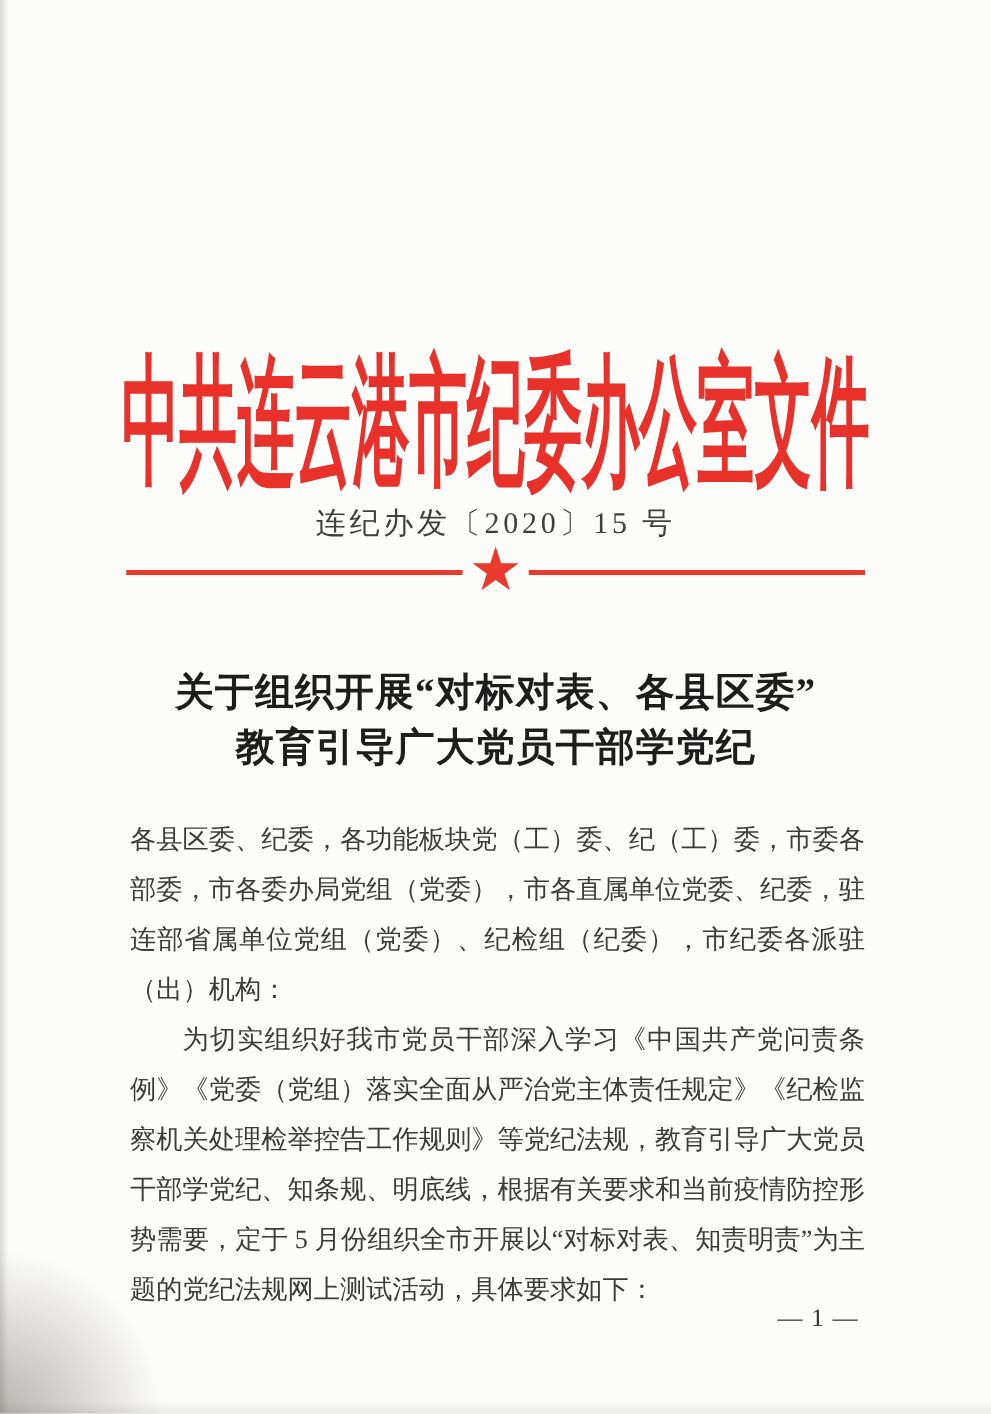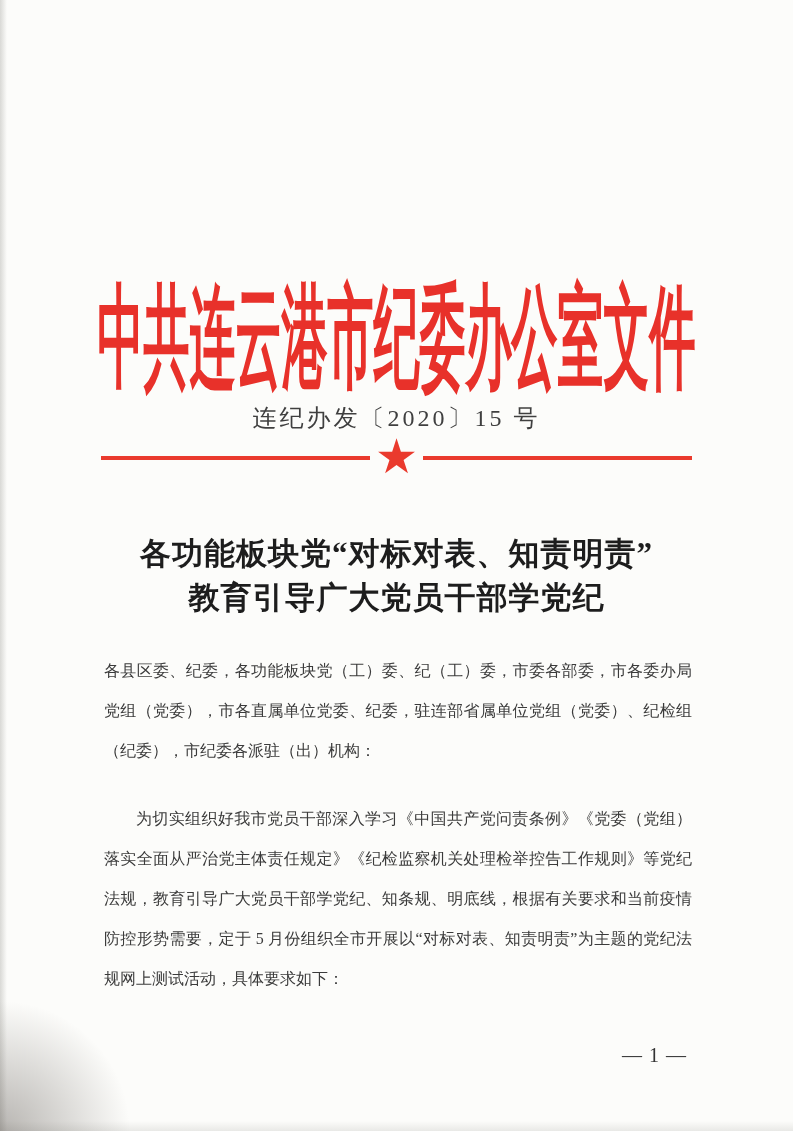--- a/index.html
+++ b/index.html
@@ -46,26 +46,26 @@
     transform: translateY(-2px);
   }
   .title {
     position: absolute; top: 532px; left: 0; width: 100%;
     text-align: center; font-weight: bold;
     font-size: 31px; line-height: 44px; letter-spacing: 1px;
     color: var(--title-text, #1d1d1d);
   }
   .body-text {
     position: absolute; top: 651px; left: 104px; width: 588px;
-    font-size: 16px; line-height: 40px;
+    font-size: 21px; line-height: 40px;
     text-align: justify; text-justify: inter-character;
     color: var(--body-text, #3b3b3b);
   }
   .body-text p { margin: 0; }
-  .body-text p.indent { text-indent: 2em; margin-top: 28px; }
+  .body-text p.indent { text-indent: 2em; }
   .page-number {
     position: absolute; top: 1044px; right: 106px;
     font-size: 20px; letter-spacing: 1px; color: #333;
   }
 </style>
 </head>
 <body>
 
 <div class="page">
 
@@ -75,21 +75,21 @@
 
   <div class="doc-number">连纪办发〔2020〕15 号</div>
 
   <div class="divider">
     <div class="seg"></div>
     <div class="star">★</div>
     <div class="seg"></div>
   </div>
 
   <div class="title">
-    <div>各功能板块党“对标对表、知责明责”</div>
+    <div>关于组织开展“对标对表、各县区委”</div>
     <div>教育引导广大党员干部学党纪</div>
   </div>
 
   <div class="body-text">
     <p>各县区委、纪委，各功能板块党（工）委、纪（工）委，市委各部委，市各委办局党组（党委），市各直属单位党委、纪委，驻连部省属单位党组（党委）、纪检组（纪委），市纪委各派驻（出）机构：</p>
     <p class="indent">为切实组织好我市党员干部深入学习《中国共产党问责条例》《党委（党组）落实全面从严治党主体责任规定》《纪检监察机关处理检举控告工作规则》等党纪法规，教育引导广大党员干部学党纪、知条规、明底线，根据有关要求和当前疫情防控形势需要，定于 5 月份组织全市开展以“对标对表、知责明责”为主题的党纪法规网上测试活动，具体要求如下：</p>
   </div>
 
   <div class="page-number">— 1 —</div>
 

